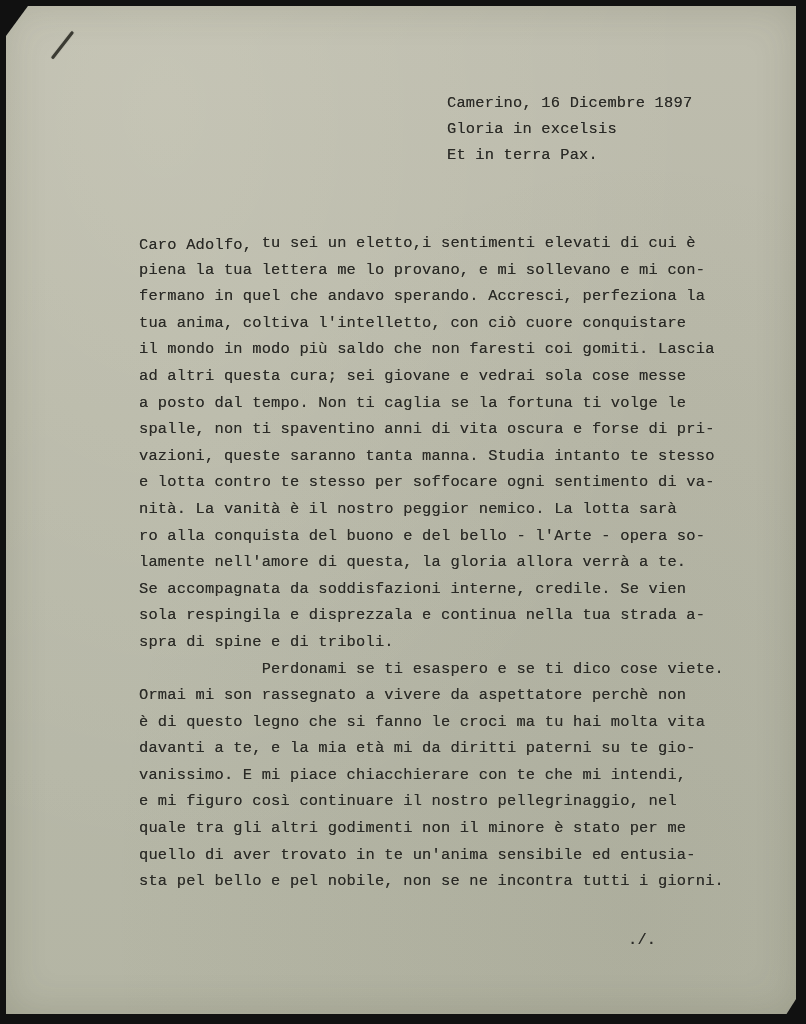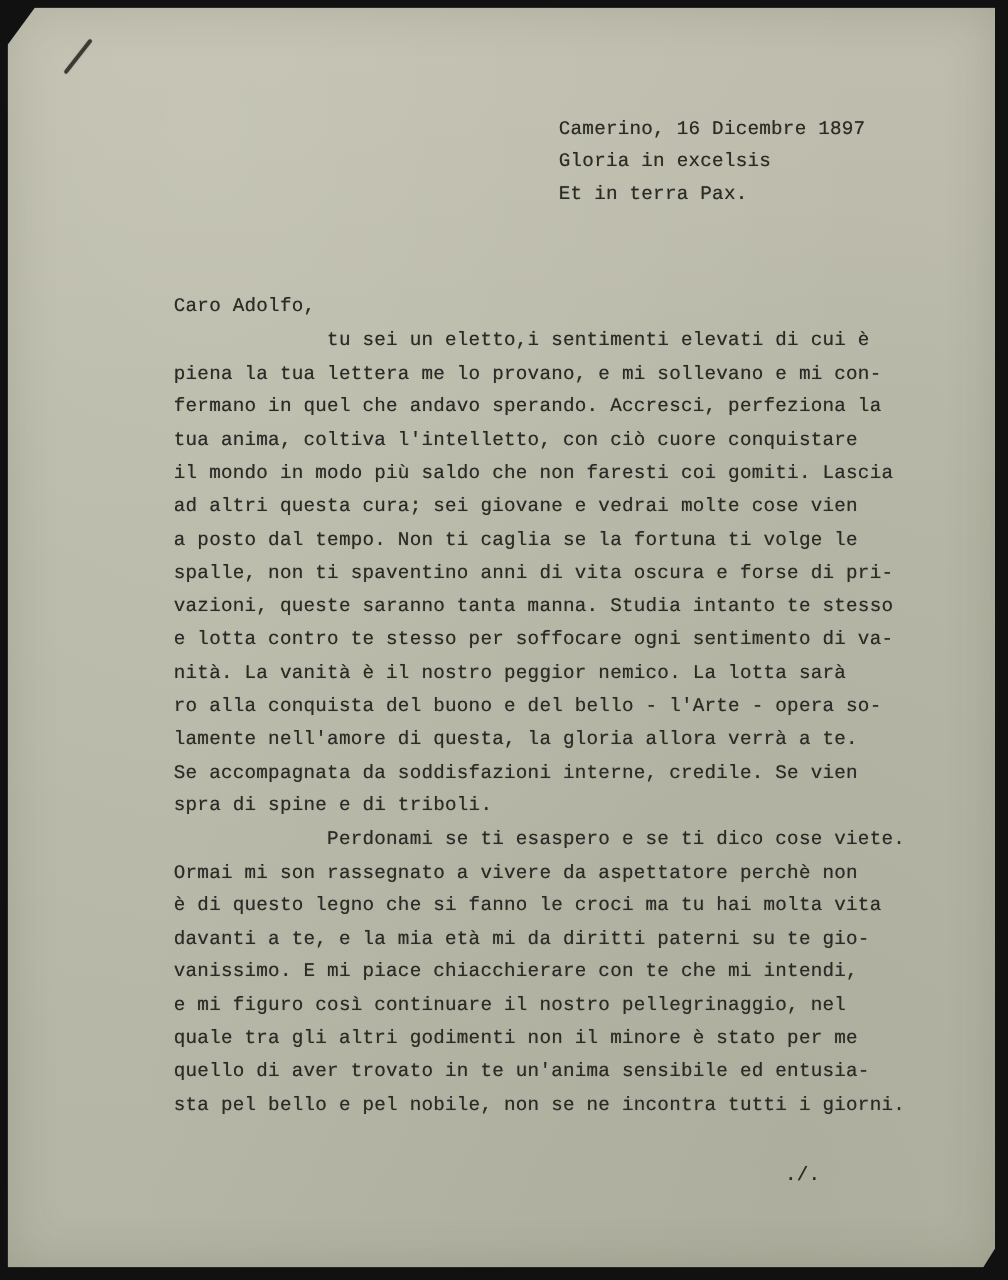--- a/index.html
+++ b/index.html
@@ -79,21 +79,20 @@
     top: 194px;
     line-height: 26px;
     white-space: pre;
     margin-top: 32px;
   }
   .body-text {
     position: absolute;
     left: 133px;
     top: 224px;
     line-height: 26.6px;
-    margin-top: 29px;
   }
   .body-text .line { white-space: pre; height: 26.6px; }
   .closing-mark {
     position: absolute;
     left: 622px;
     top: 925px;
     white-space: pre;
   }
 </style>
 </head>
@@ -111,29 +110,30 @@
     </div>
 
     <div class="salutation typed">Caro Adolfo,</div>
 
     <div class="body-text typed">
       <div class="line">             tu sei un eletto,i sentimenti elevati di cui è</div>
       <div class="line">piena la tua lettera me lo provano, e mi sollevano e mi con-</div>
       <div class="line">fermano in quel che andavo sperando. Accresci, perfeziona la</div>
       <div class="line">tua anima, coltiva l'intelletto, con ciò cuore conquistare</div>
       <div class="line">il mondo in modo più saldo che non faresti coi gomiti. Lascia</div>
-      <div class="line">ad altri questa cura; sei giovane e vedrai molte cose vien</div>
+      <div class="line">ad altri questa cura; sei giovane e vedrai sola cose messe</div>
       <div class="line">a posto dal tempo. Non ti caglia se la fortuna ti volge le</div>
       <div class="line">spalle, non ti spaventino anni di vita oscura e forse di pri-</div>
       <div class="line">vazioni, queste saranno tanta manna. Studia intanto te stesso</div>
       <div class="line">e lotta contro te stesso per soffocare ogni sentimento di va-</div>
       <div class="line">nità. La vanità è il nostro peggior nemico. La lotta sarà</div>
       <div class="line">ro alla conquista del buono e del bello - l'Arte - opera so-</div>
       <div class="line">lamente nell'amore di questa, la gloria allora verrà a te.</div>
       <div class="line">Se accompagnata da soddisfazioni interne, credile. Se vien</div>
+      <div class="line">sola respingila e disprezzala e continua nella tua strada a-</div>
       <div class="line">spra di spine e di triboli.</div>
       <div class="line">             Perdonami se ti esaspero e se ti dico cose viete.</div>
       <div class="line">Ormai mi son rassegnato a vivere da aspettatore perchè non</div>
       <div class="line">è di questo legno che si fanno le croci ma tu hai molta vita</div>
       <div class="line">davanti a te, e la mia età mi da diritti paterni su te gio-</div>
       <div class="line">vanissimo. E mi piace chiacchierare con te che mi intendi,</div>
       <div class="line">e mi figuro così continuare il nostro pellegrinaggio, nel</div>
       <div class="line">quale tra gli altri godimenti non il minore è stato per me</div>
       <div class="line">quello di aver trovato in te un'anima sensibile ed entusia-</div>
       <div class="line">sta pel bello e pel nobile, non se ne incontra tutti i giorni.</div>

